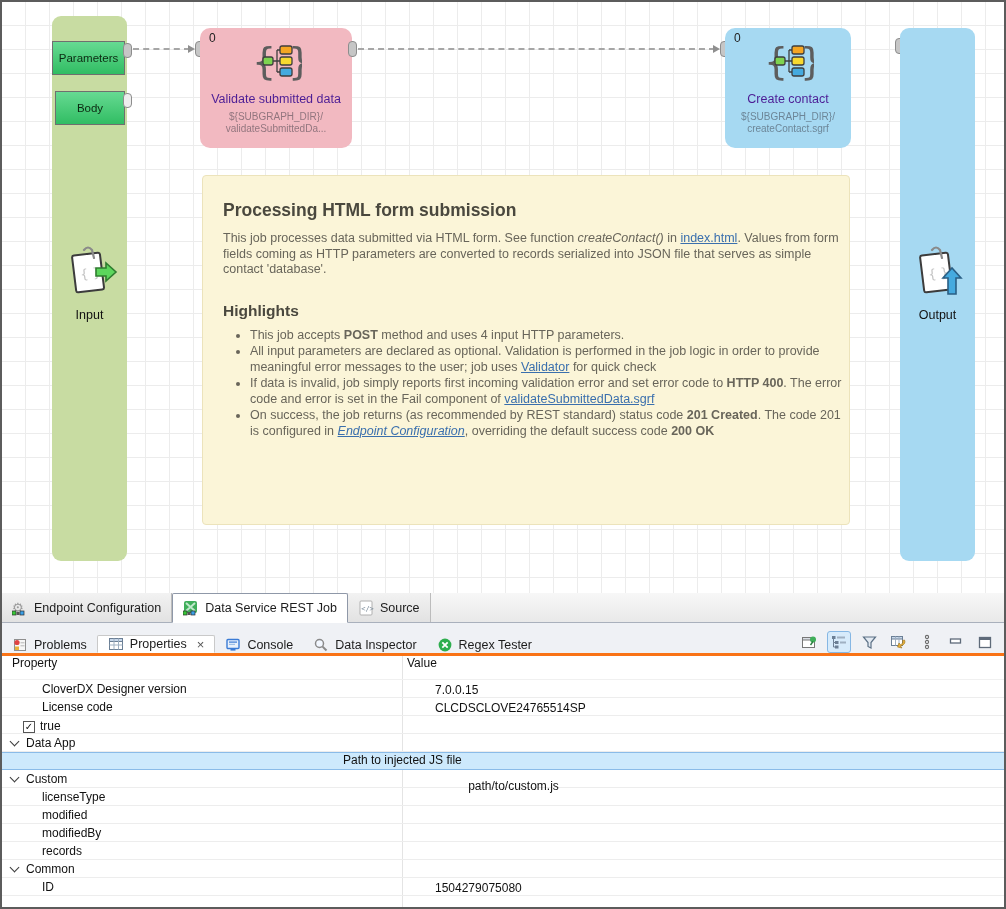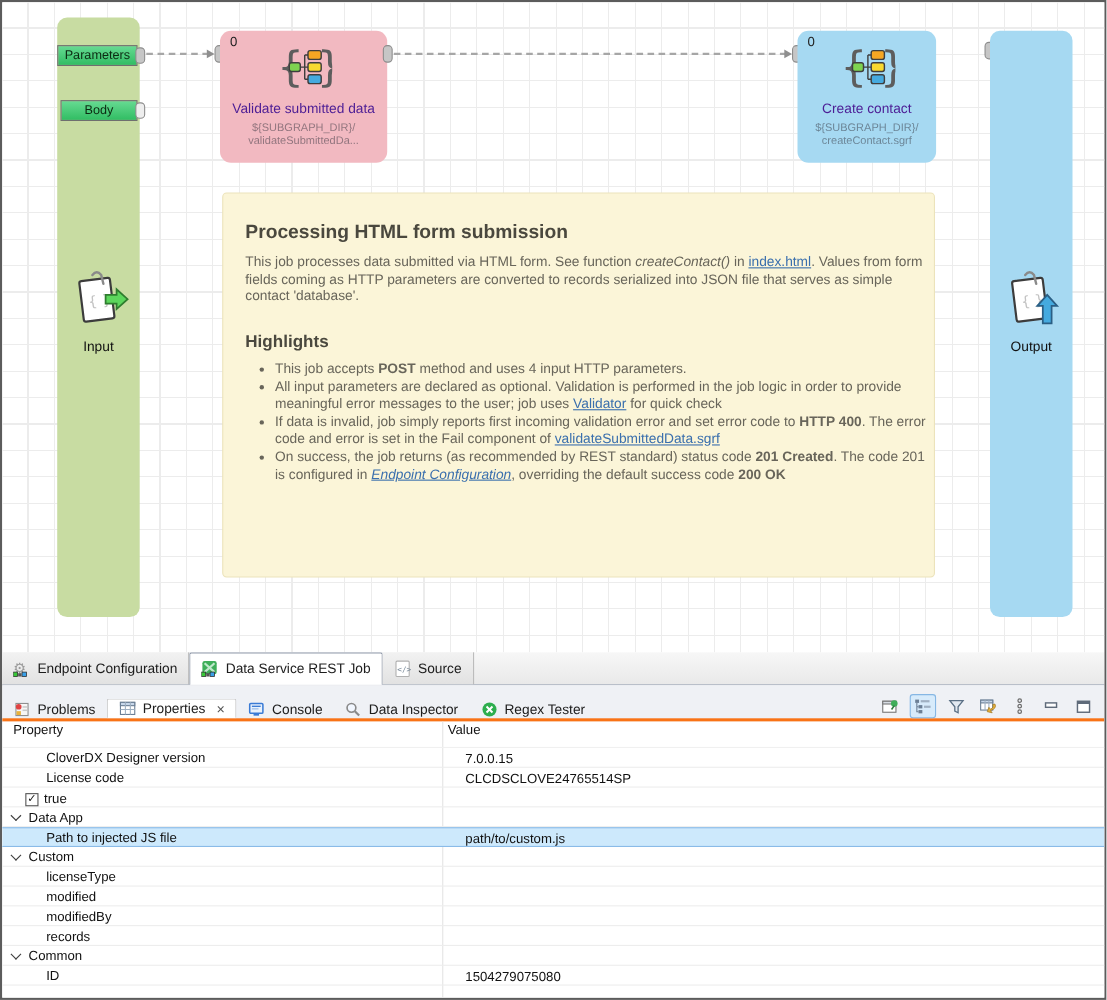--- a/index.html
+++ b/index.html
@@ -5,21 +5,21 @@
   html,body{margin:0;padding:0;background:#fff;}
   .screen{position:relative;width:1006px;height:909px;box-sizing:border-box;border:2px solid #5c5c5c;
     font-family:"Liberation Sans",sans-serif;background:#fff;overflow:hidden;}
   
   .canvas{position:absolute;left:0;top:0;width:1002px;height:591px;background:#fff;
     background-image:repeating-linear-gradient(to right,transparent 0 23px,#ececec 23px 24px),
                      repeating-linear-gradient(to bottom,transparent 0 23px,#ececec 23px 24px);}
   .panel{position:absolute;border-radius:9px;}
   .panel-green{left:50px;top:14px;width:75px;height:545px;background:#c8dca2;}
   .panel-blue{left:898px;top:26px;width:75px;height:533px;background:#a6d9f2;}
-  .chip{position:absolute;height:19px;display:flex;align-items:center;justify-content:center;
+  .chip{position:absolute;height:34px;display:flex;align-items:center;justify-content:center;
     font-size:11.5px;color:#0c2a12;background:linear-gradient(#66da92,#31bd63);border:1px solid #6f6f6f;box-sizing:border-box;}
   .port{position:absolute;width:9px;height:15px;background:#c6c6c6;border:1px solid #8d8d8d;border-radius:4px;box-sizing:border-box;}
   .port.light{background:#eee;}
   .node{position:absolute;border-radius:10px;box-sizing:border-box;text-align:center;}
   .node-pink{left:198px;top:26px;width:152px;height:120px;background:#f2b9c1;}
   .node-blue{left:723px;top:26px;width:126px;height:120px;background:#a6d9f2;}
   .badge{position:absolute;left:9px;top:3px;font-size:12px;color:#222;}
   .node-icon{position:absolute;left:0;right:0;top:10px;display:flex;justify-content:center;}
   .node-title{position:absolute;left:0;right:0;top:64px;font-size:12.5px;color:#4c1d95;}
   .node-sub{position:absolute;left:0;right:0;top:83px;font-size:10px;line-height:12px;color:rgba(50,50,60,.5);}
@@ -52,24 +52,24 @@
   .vclose{margin-left:4px;color:#555;font-size:13px;}
   .vtools{margin-left:auto;display:flex;align-items:center;gap:7px;padding-right:8px;}
   .tool{display:flex;align-items:center;justify-content:center;width:22px;height:20px;border-radius:3px;cursor:pointer;}
   .tool.sel{background:#d7ebfb;border:1px solid #86b7e4;}
   
   .ptable{position:absolute;left:0;top:654px;width:1002px;height:251px;background:#fff;font-size:12px;color:#111;
     background-image:linear-gradient(#e4e4e4,#e4e4e4);background-position:400px 0;background-size:1px 100%;background-repeat:no-repeat;}
   .phead{display:flex;height:23px;align-items:flex-start;border-bottom:1px solid #f0f0f0;}
   .phead .hc1{width:400px;padding-left:10px;box-sizing:border-box;}
   .phead .hc2{padding-left:5px;}
-  .prow{display:flex;height:18px;align-items:center;border-bottom:1px solid #ededed;box-sizing:border-box;}
+  .prow{display:flex;height:18px;align-items:center;border-bottom:1px solid #ededed;box-sizing:border-box;gap:12px;}
   .prow .c1{width:400px;box-sizing:border-box;display:flex;align-items:center;height:100%;}
   .prow .c2{flex:1;padding-left:21px;display:flex;align-items:flex-end;gap:5px;height:100%;}
-  .prow.sel{background:#cde9fc;border-top:1px solid #8abbe8;border-bottom:1px solid #8abbe8;}
+  .prow.sel{background:#cde9fc;border-top:1px solid #8abbe8;border-bottom:1px solid #8abbe8;flex-direction:column;}
   .chev{width:6px;height:6px;border-left:1.4px solid #3c3c3c;border-bottom:1.4px solid #3c3c3c;
     transform:rotate(-45deg);margin:-3px 8px 0 9px;flex:0 0 auto;}
   .ind1{padding-left:40px;}
   .cb{width:12px;height:12px;border:1px solid #555;background:#fff;display:flex;align-items:center;justify-content:center;
     font-size:10px;line-height:10px;color:#111;box-sizing:border-box;}
   .icon16{width:16px;height:16px;flex:0 0 auto;}
 </style>
 </head>
 <body>
 

